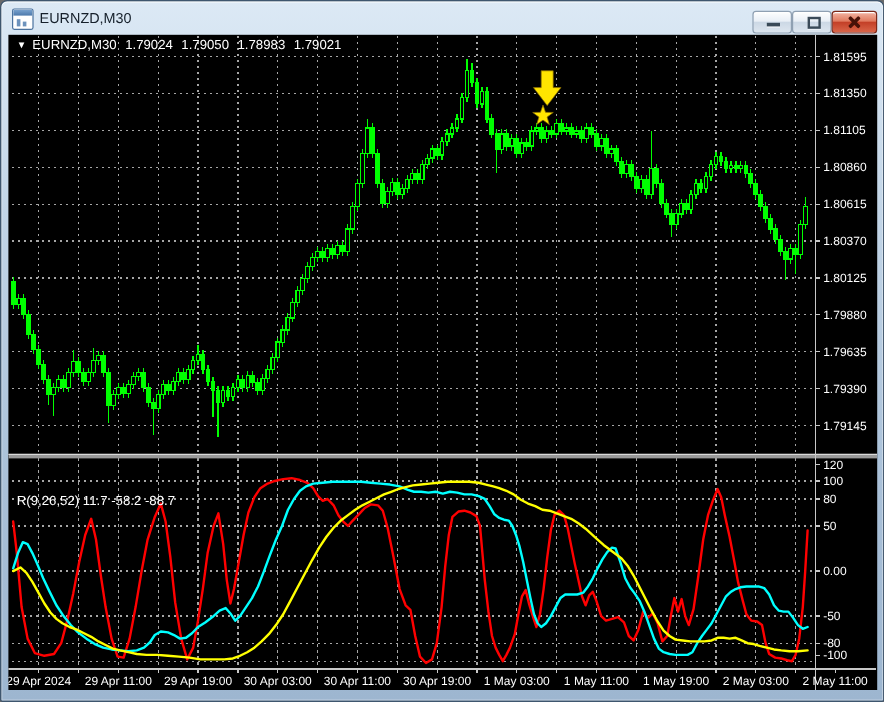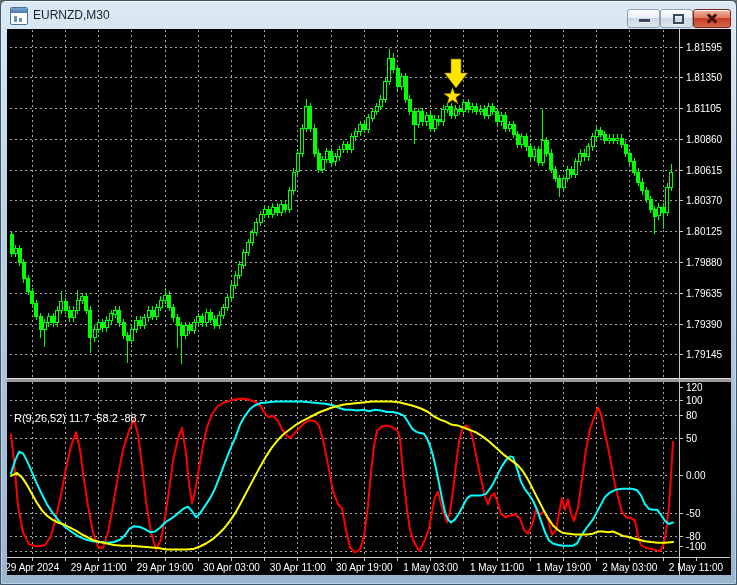--- a/index.html
+++ b/index.html
@@ -524,15 +524,22 @@
           <text x="685" y="515.9">-50</text>
           <text x="685" y="538.5">-80</text>
           <text x="685" y="548.5">-100</text>
         </g>
         <g fill="#ffe400" stroke="#8a6d00" stroke-width="0.6">
           <path d="M 450 58 h 10 v 14 h 6.5 L 455 87 L 443.5 72 h 6.5 Z"></path>
           <polygon points="451.5,86.5 453.6,92.6 460.1,92.7 454.9,96.6 456.8,102.8 451.5,99.1 446.2,102.8 448.1,96.6 442.9,92.7 449.4,92.6"></polygon>
         </g>
       </svg>
 
+    <div class="chart-header">
+      <span class="mk">▼</span><span>EURNZD,M30</span>
+      <span>1.79024</span>
+      <span>1.79050</span>
+      <span>1.78983</span>
+      <span>1.79021</span>
+    </div>
     <div class="ind-label">R(9,26,52) 11.7 -58.2 -88.7</div>
   </div>
 </div>
 
 </body></html>

